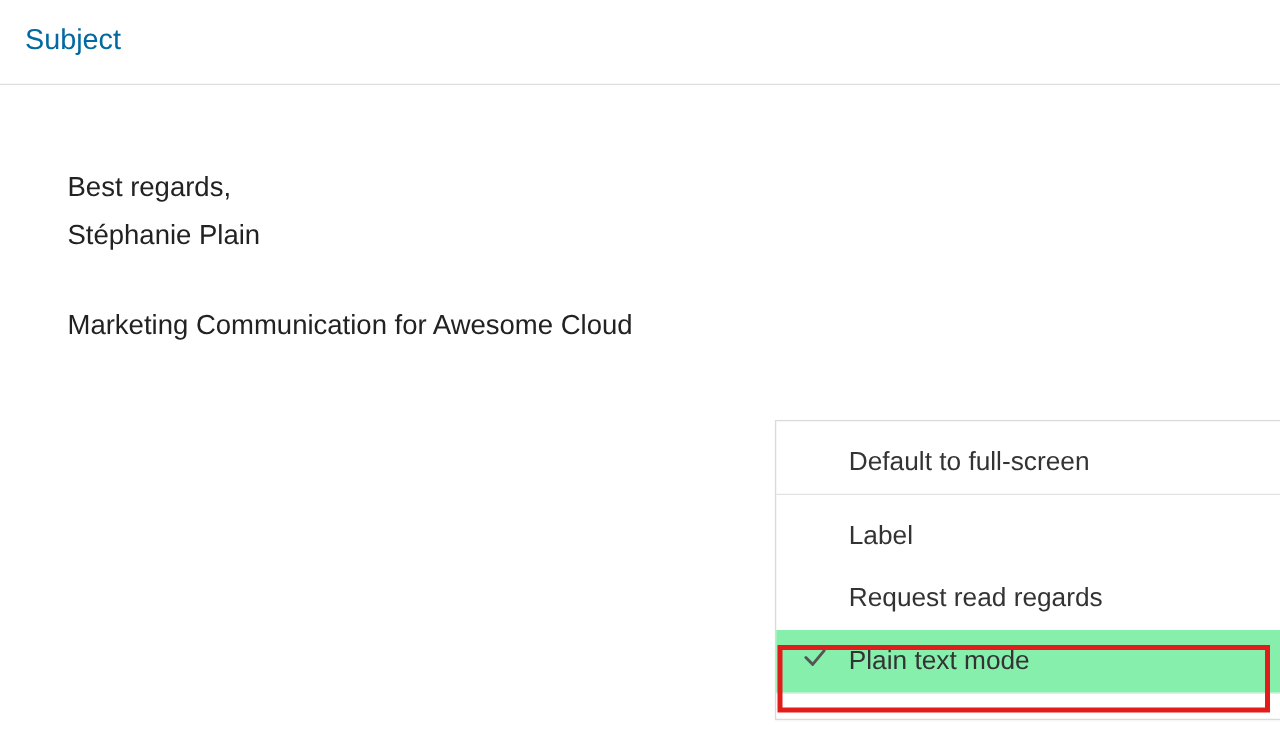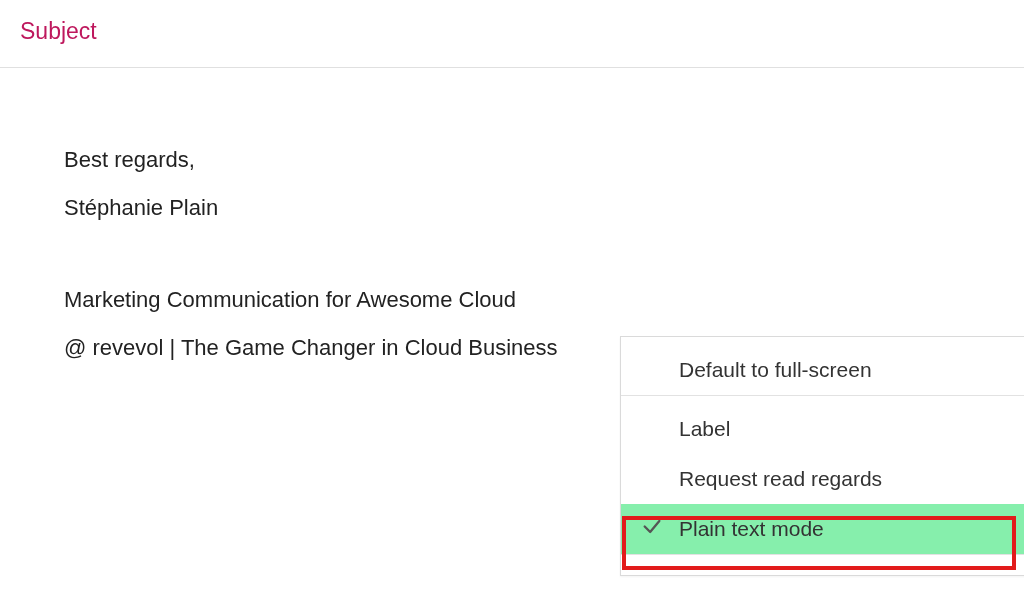--- a/index.html
+++ b/index.html
@@ -13,33 +13,33 @@
       width: 1024px;
       height: 600px;
       position: relative;
       overflow: hidden;
     }
     .subject-area {
       padding: 18px 20px 22px 20px;
       border-bottom: 1px solid #e0e0e0;
     }
     .subject-placeholder {
-      color: #be185d;
+      color: #0369a1;
       font-size: 23px;
     }
     .body-area {
       padding: 60px 20px 20px 48px;
     }
     .signature {
       color: #222222;
       font-size: 22px;
       line-height: 1.45;
     }
     .signature p {
-      margin: 16px;
+      margin: 6px;
     }
     .signature .spacer {
       height: 28px;
     }
     .popup-menu {
       position: absolute;
       top: 336px;
       left: 620px;
       width: 470px;
       background: #ffffff;
@@ -101,21 +101,20 @@
 <div class="subject-area">
   <span class="subject-placeholder">Subject</span>
 </div>
 
 <div class="body-area">
   <div class="signature">
     <p>Best regards,</p>
     <p>Stéphanie Plain</p>
     <div class="spacer"></div>
     <p>Marketing Communication for Awesome Cloud</p>
-    <p>@ revevol | The Game Changer in Cloud Business</p>
   </div>
 </div>
 
 <div class="popup-menu">
   <div class="menu-section">
     <div class="menu-item top-pad">
       <span>Default to full-screen</span>
     </div>
   </div>
   <div class="menu-section">

